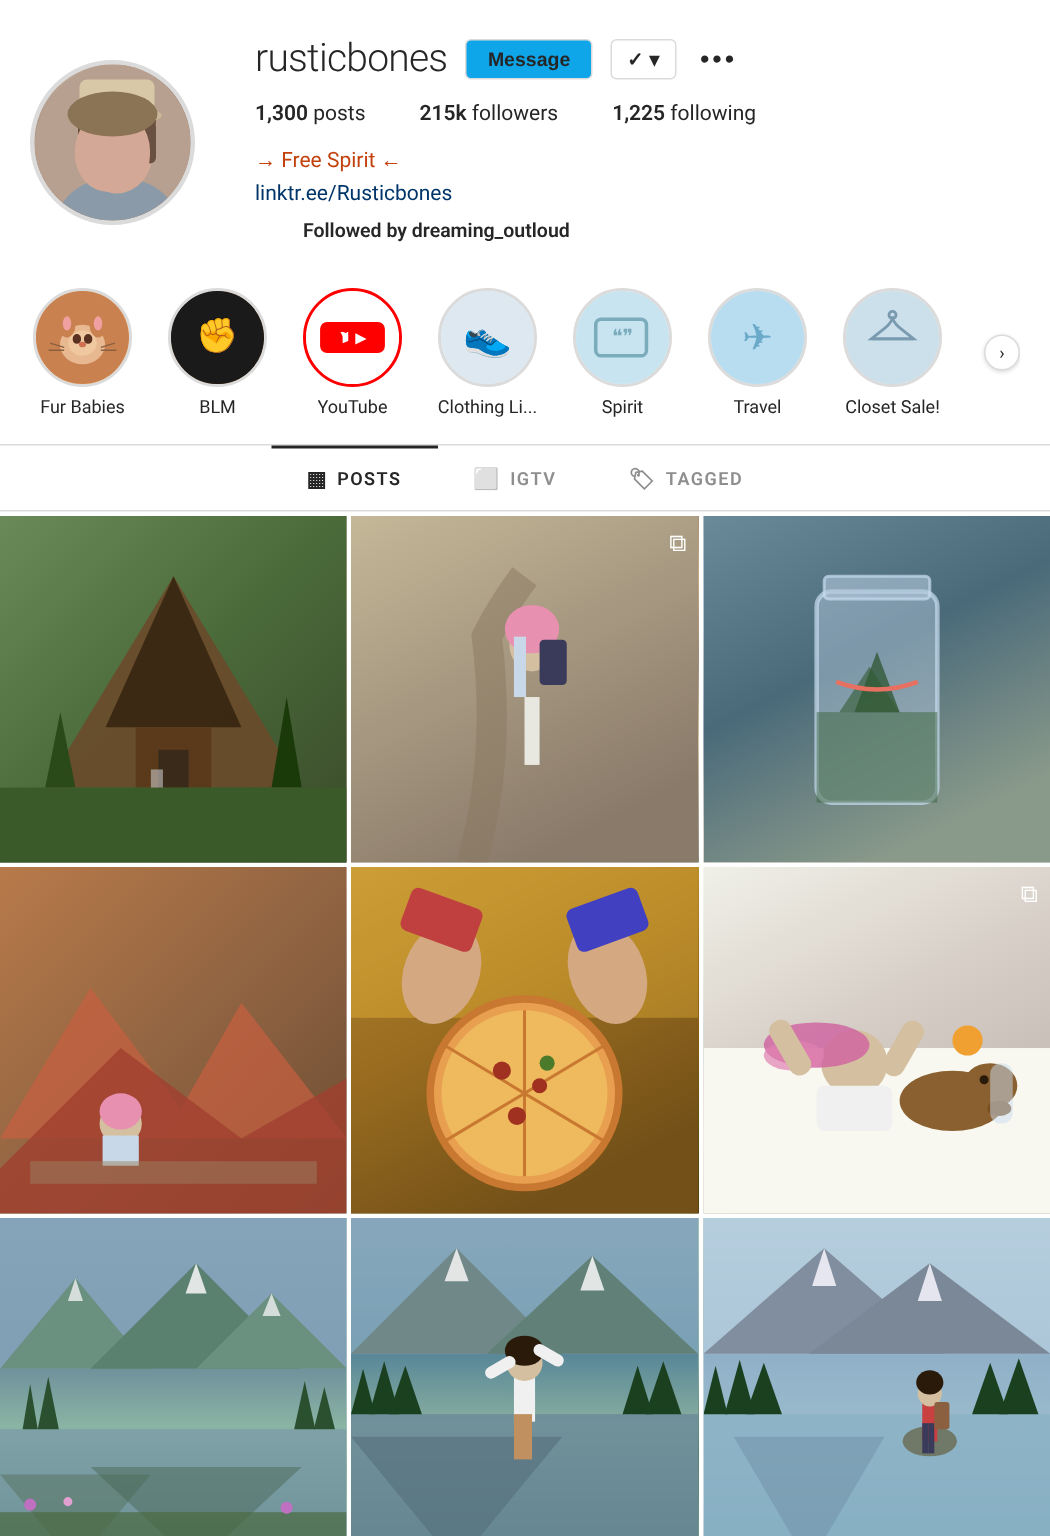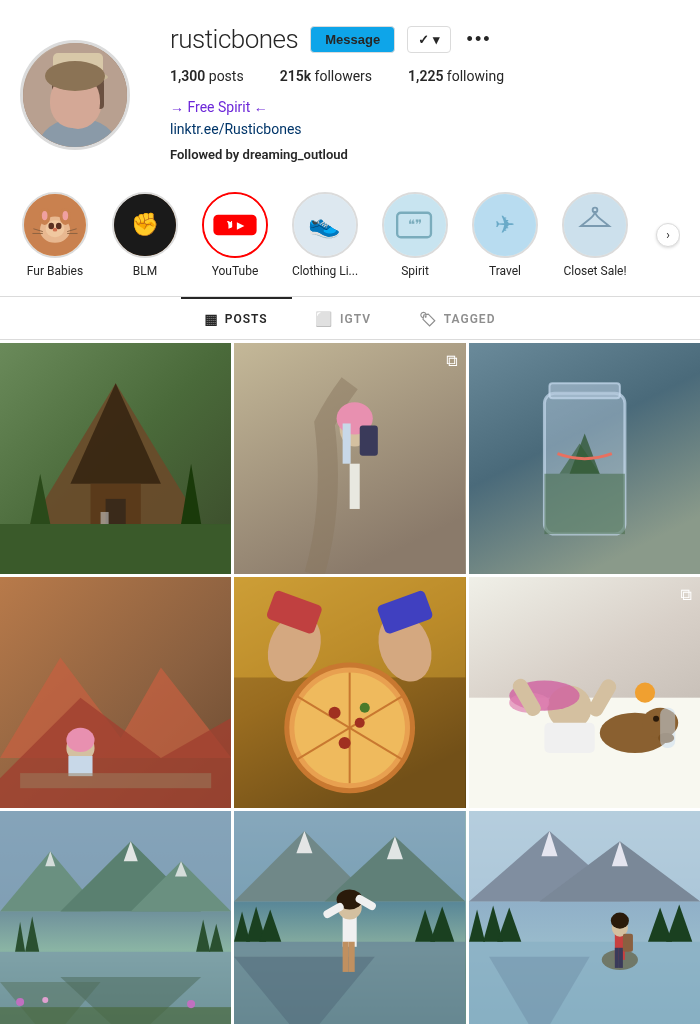--- a/index.html
+++ b/index.html
@@ -138,38 +138,39 @@
       line-height: 1.6;
     }
 
     .bio-name {
       font-weight: 600;
       font-size: 14px;
     }
 
     .bio-line {
       font-size: 14px;
-      color: #6d28d9;
+      color: #c2410c;
     }
 
     .bio-email {
       font-size: 14px;
       color: #262626;
     }
 
     .bio-link {
       color: #003569;
       font-size: 14px;
       text-decoration: none;
     }
 
     .followed-by {
       font-size: 13px;
       color: #8e8e8e;
       margin-top: 4px;
+      margin-left: 32px;
     }
 
     .followed-by span {
       color: #262626;
       font-weight: 600;
     }
 
     
     .highlights-section {
       padding: 10px 20px 18px 20px;

